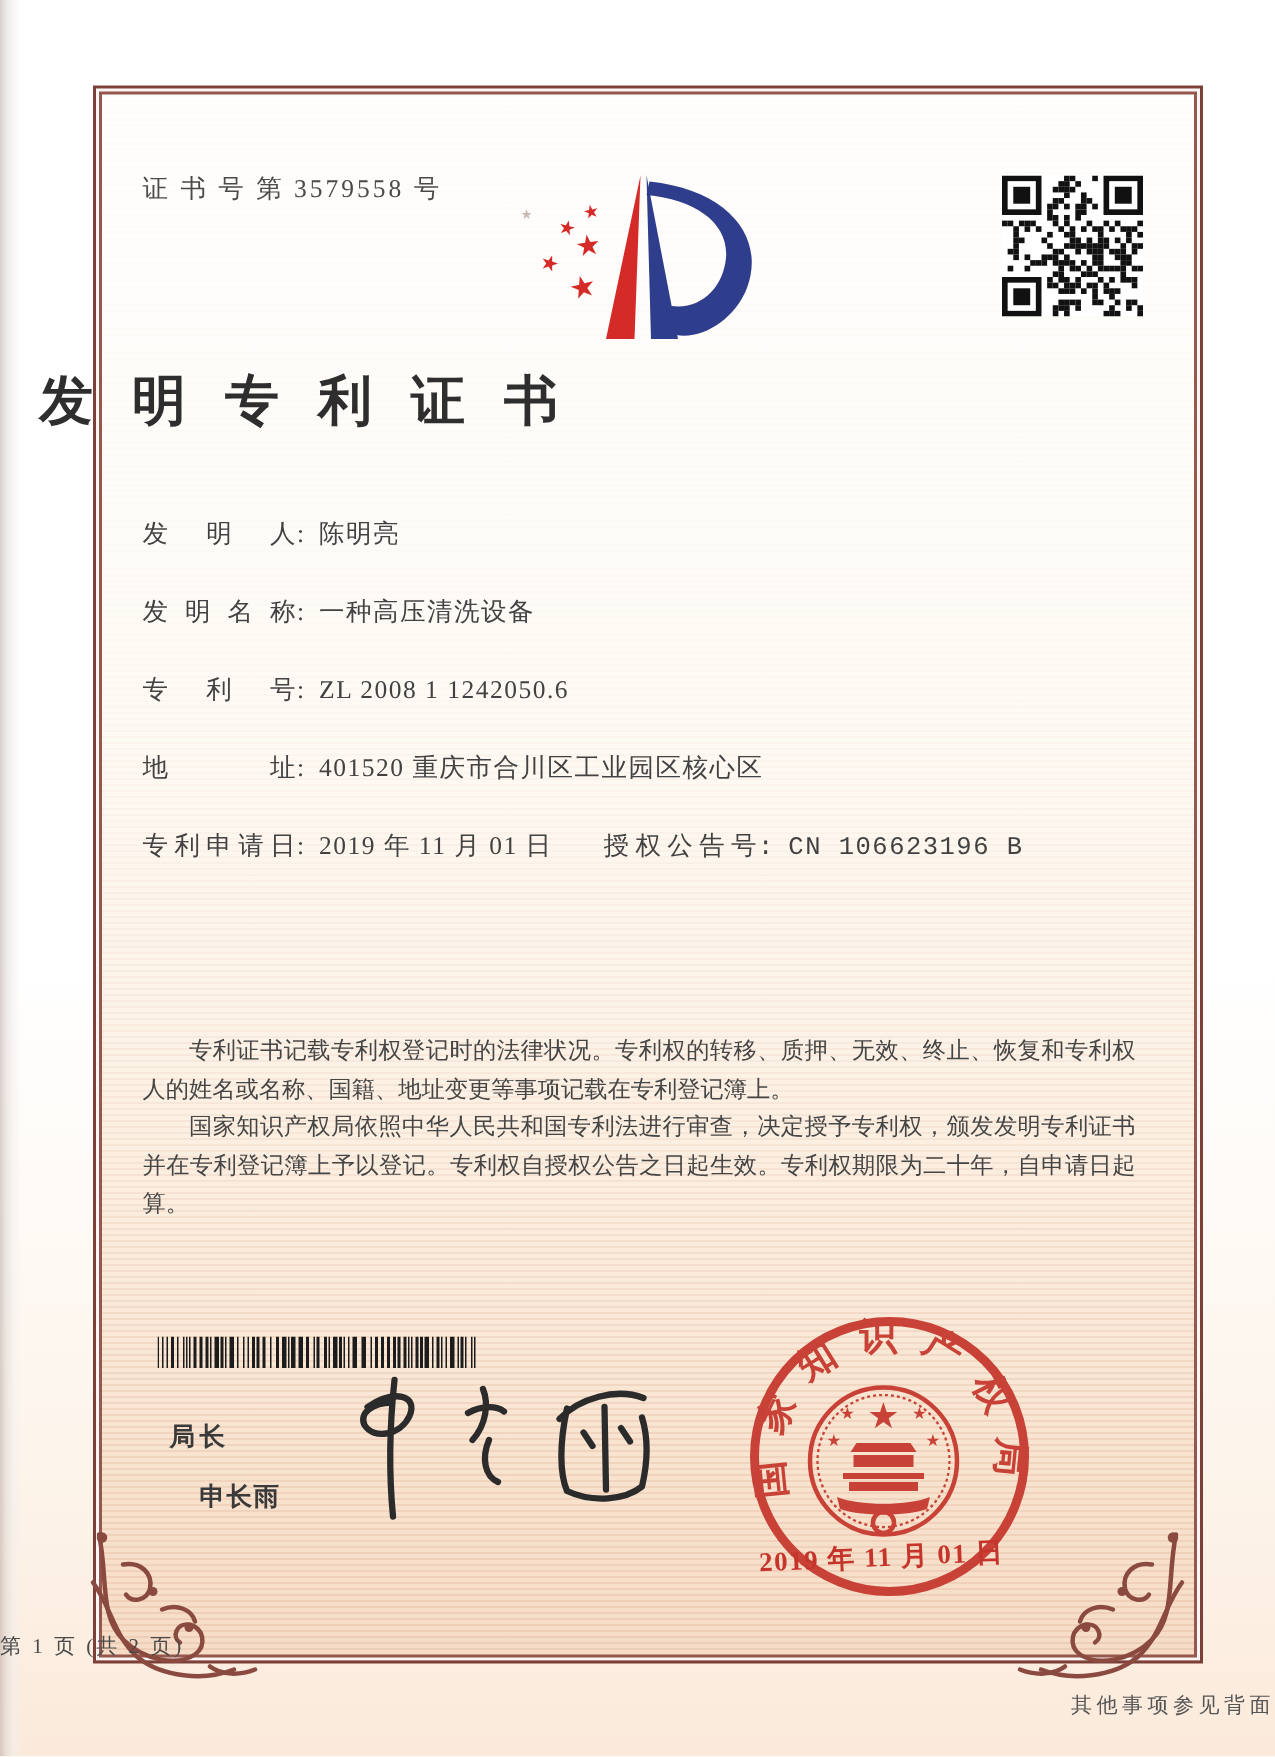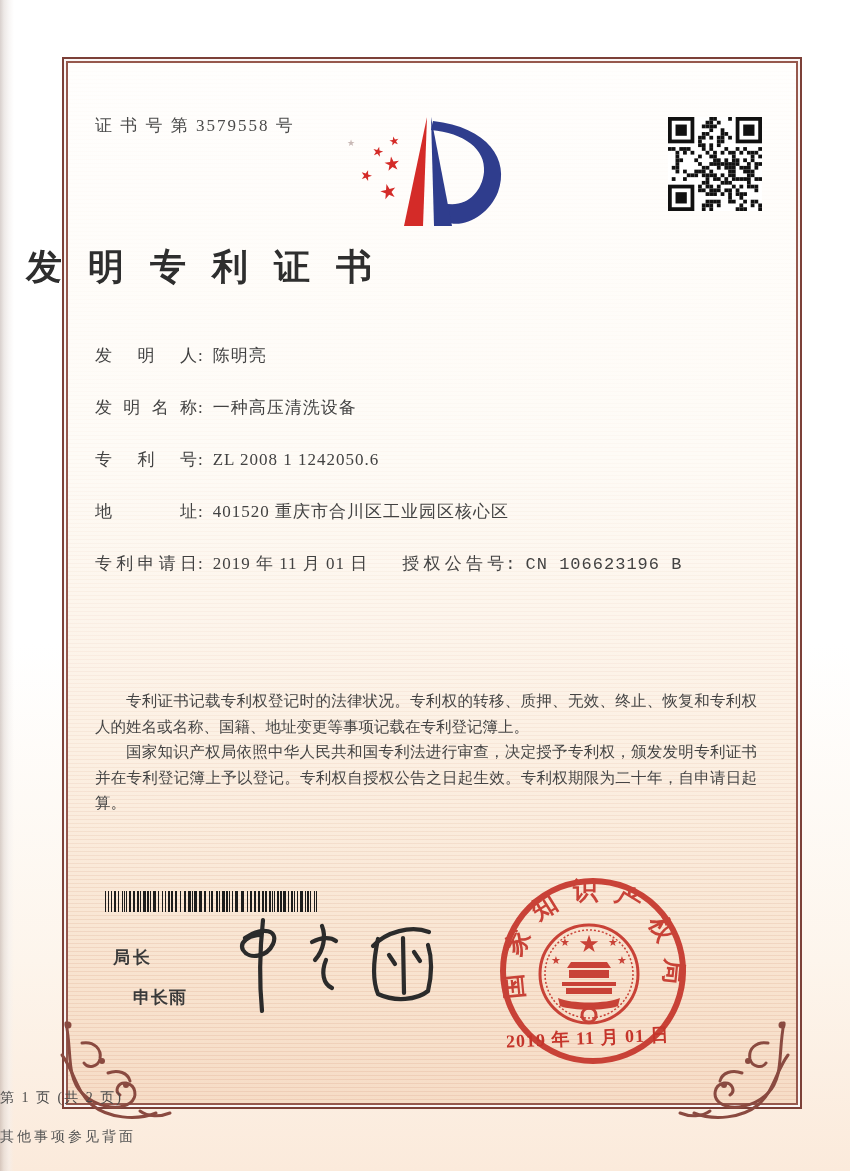--- a/index.html
+++ b/index.html
@@ -43,21 +43,21 @@
   .barcode{left:105px;top:891px;}
   .director-title{left:113px;top:946px;font-family:Liberation Mono, monospace;font-weight:bold;font-size:17px;letter-spacing:3px;color:#3a3a3a;}
   .director-name{left:113px;top:986px;font-family:"Liberation Sans","DejaVu Sans",sans-serif;font-weight:bold;font-size:17px;letter-spacing:1px;color:#3a3a3a;margin-left:20px;}
   .signature{left:225px;top:908px;}
   .seal{left:492px;top:872px;}
   .seal-date{
     left:506px;top:1026px;font-size:18px;font-weight:bold;color:#c5352b;
     letter-spacing:1px;transform:rotate(-2.5deg);
   }
   .page-info{left:0;top:1076px;width:100%;text-align:left;font-size:14px;letter-spacing:2px;color:#4a4a4a;margin-top:13px;}
-  .back-note{left:0;top:1128px;width:100%;text-align:left;font-size:14px;letter-spacing:3px;color:#555;}
+  .back-note{left:0;top:1128px;width:100%;text-align:right;font-size:14px;letter-spacing:3px;color:#555;}
   .flourish{pointer-events:none;}
   svg text.star{font-family:"DejaVu Sans",sans-serif;}
 </style>
 </head>
 <body>
 
 <div class="page">
   <div class="scan-edge"></div>
 
   <div class="frame">

